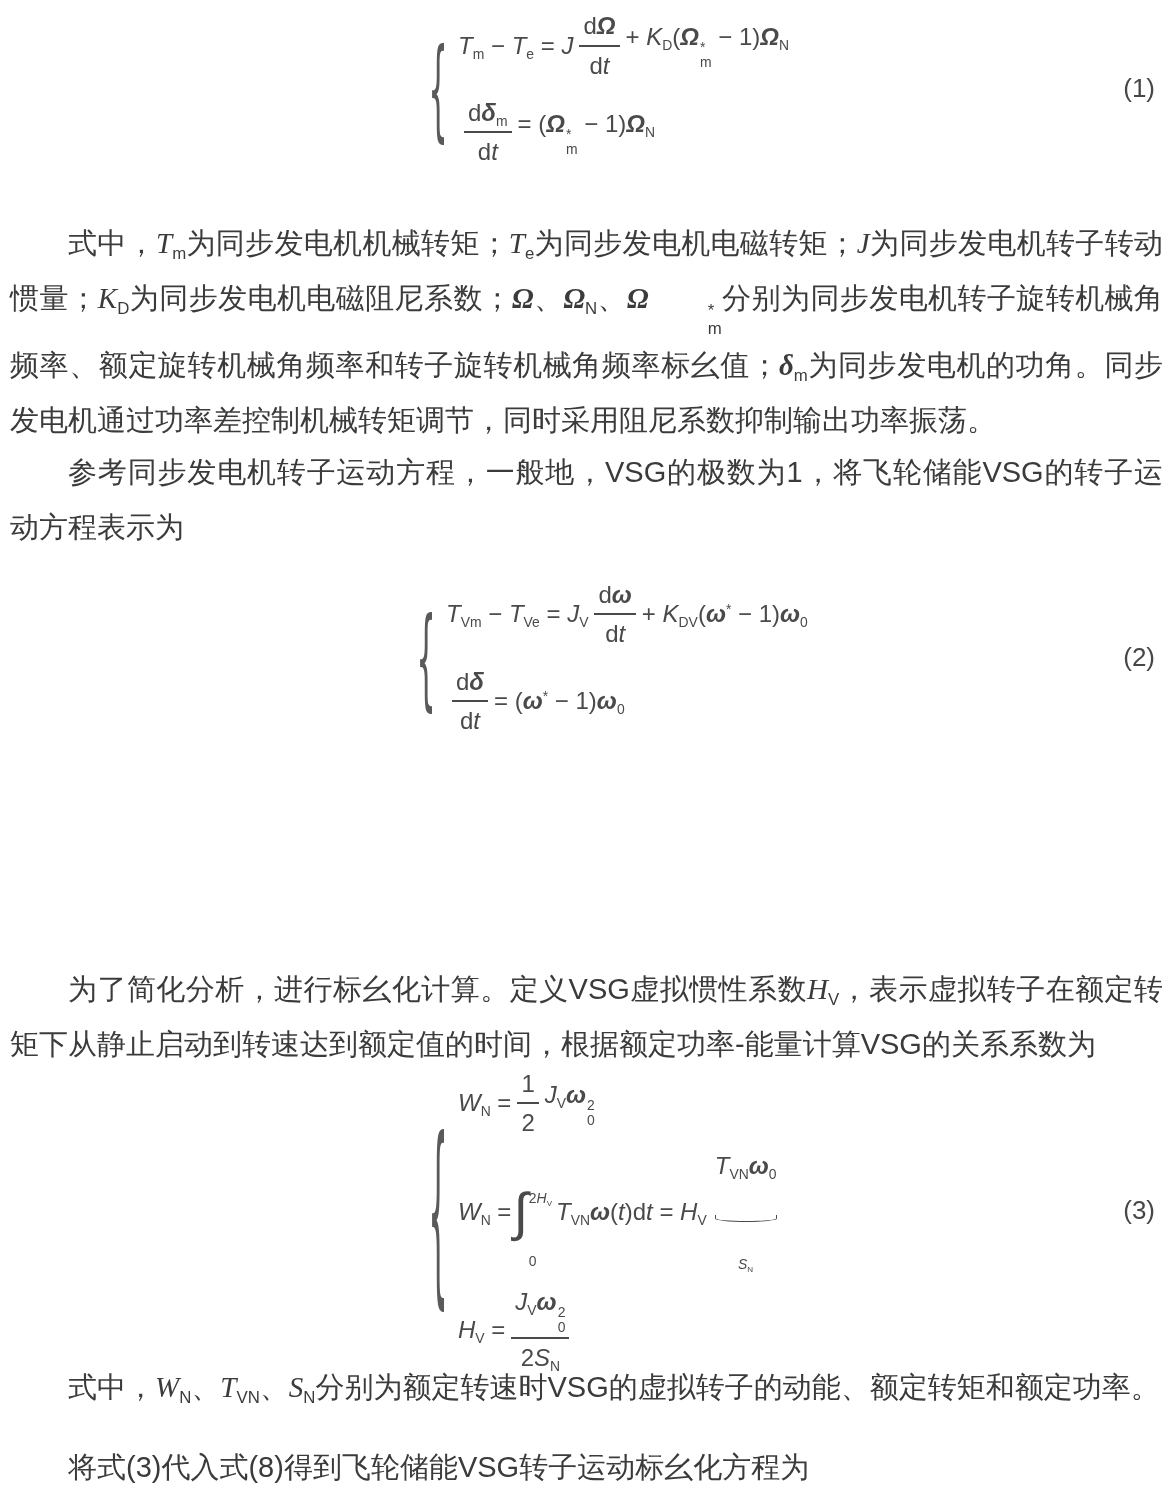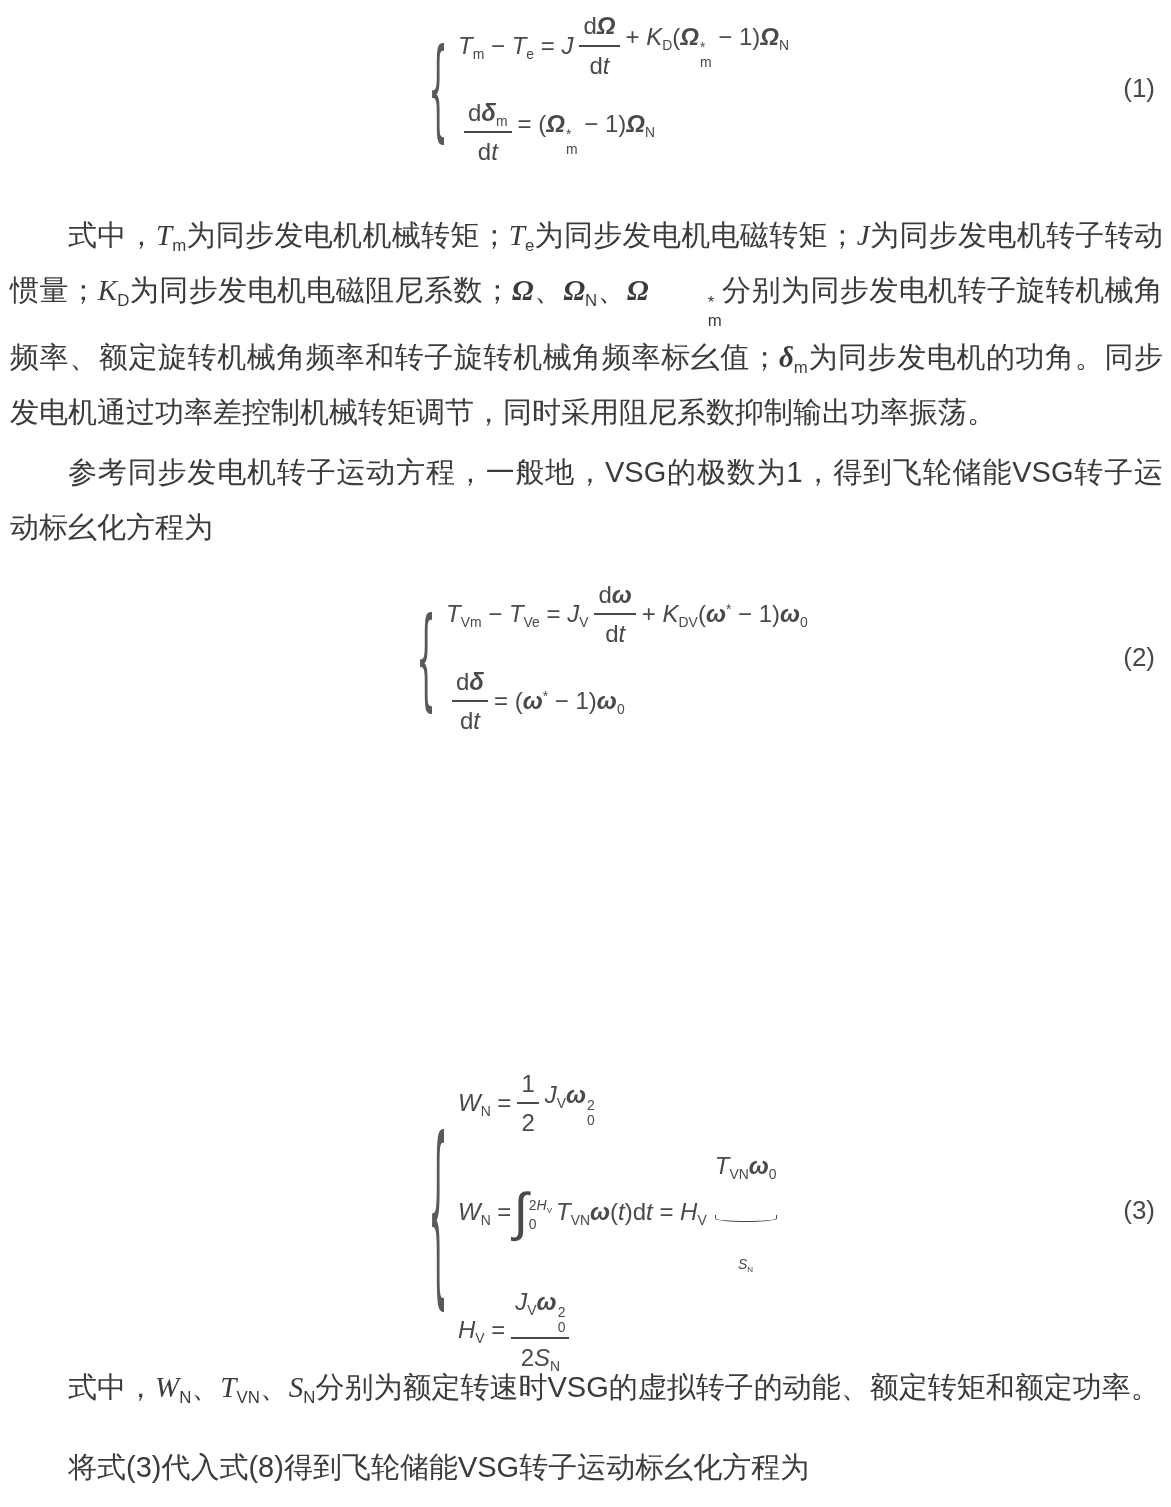--- a/index.html
+++ b/index.html
@@ -51,22 +51,22 @@
   }
   .frac{
     display:inline-flex;flex-direction:column;align-items:center;
     margin:0 6px;text-align:center;justify-content:center;
   }
   .fnum{display:block;padding:0 4px 3px;border-bottom:2px solid currentColor;}
   .fden{display:block;padding:3px 4px 0;}
   .int{display:inline-flex;align-items:center;margin:0 4px 0 2px;}
   .isym{font-size:2.2em;line-height:1;font-style:normal;}
   .ilim{
-    display:inline-flex;flex-direction:column;justify-content:flex-end;
-    font-size:0.58em;height:3.2em;padding:2px 0 4px 1px;
+    display:inline-flex;flex-direction:column;justify-content:flex-start;
+    font-size:0.58em;height:3.2em;padding:2px 0 4px 1px;gap:44px;
   }
   .ub{
     display:inline-flex;flex-direction:column;align-items:center;
     margin-left:8px;
     gap:31px;
   }
   .ubline{
     align-self:stretch;height:6px;margin-top:2px;
     border-left:1.5px solid currentColor;
     border-right:1.5px solid currentColor;
@@ -103,26 +103,26 @@
           <span> = (<i class="v gk">Ω</i><span class="ss">
                 <span>*</span>
                 <span>m</span>
               </span> − 1)<i class="v gk">Ω</i><sub>N</sub></span>
         </div>
       </div>
     </div>
     <span class="eq-num">(1)</span>
   </div>
 
-  <div class="para" style="top:208px;">式中，<i class="v">T</i><sub>m</sub>为同步发电机机械转矩；<i class="v">T</i><sub>e</sub>为同步发电机电磁转矩；<i class="v">J</i>为同步发电机转子转动惯量；<i class="v">K</i><sub>D</sub>为同步发电机电磁阻尼系数；<i class="v gk">Ω</i>、<i class="v gk">Ω</i><sub>N</sub>、<i class="v gk">Ω</i><span class="ss">
+  <div class="para" style="top:216px;">式中，<i class="v">T</i><sub>m</sub>为同步发电机机械转矩；<i class="v">T</i><sub>e</sub>为同步发电机电磁转矩；<i class="v">J</i>为同步发电机转子转动惯量；<i class="v">K</i><sub>D</sub>为同步发电机电磁阻尼系数；<i class="v gk">Ω</i>、<i class="v gk">Ω</i><sub>N</sub>、<i class="v gk">Ω</i><span class="ss">
         <span>*</span>
         <span>m</span>
       </span>分别为同步发电机转子旋转机械角频率、额定旋转机械角频率和转子旋转机械角频率标幺值；<i class="v gk">δ</i><sub>m</sub>为同步发电机的功角。同步发电机通过功率差控制机械转矩调节，同时采用阻尼系数抑制输出功率振荡。</div>
 
-  <div class="para" style="top:445px;">参考同步发电机转子运动方程，一般地，VSG的极数为1，得到飞轮储能VSG转子运动标幺化方程为</div>
+  <div class="para" style="top:445px;">参考同步发电机转子运动方程，一般地，VSG的极数为1，将飞轮储能VSG的转子运动方程表示为</div>
 
   <div class="equation" style="top:600px;height:115px;">
     <div class="eq-inner" style="margin-left:412px;">
       <span class="brace sy24">{</span>
       <div class="eq-lines g14">
         <div class="eq-row">
           <span><i class="v">T</i><sub>Vm</sub> − <i class="v">T</i><sub>Ve</sub> = <i class="v">J</i><sub>V</sub></span>
           <span class="frac">
             <span class="fnum">d<i class="v gk">ω</i></span>
             <span class="fden">d<i class="v">t</i></span>
@@ -135,20 +135,21 @@
             <span class="fden">d<i class="v">t</i></span>
           </span>
           <span> = (<i class="v gk">ω</i><sup>*</sup> − 1)<i class="v gk">ω</i><sub>0</sub></span>
         </div>
       </div>
     </div>
     <span class="eq-num">(2)</span>
   </div>
 
 
+  <div class="para" style="top:962px;">为了简化分析，进行标幺化计算。定义VSG虚拟惯性系数<i class="v">H</i><sub>V</sub>，表示虚拟转子在额定转矩下从静止启动到转速达到额定值的时间，根据额定功率-能量计算VSG的关系系数为</div>
 
   <div class="equation" style="top:1112px;height:198px;">
     <div class="eq-inner" style="margin-left:424px;">
       <span class="brace sy46">{</span>
       <div class="eq-lines g10">
         <div class="eq-row">
           <span><i class="v">W</i><sub>N</sub> = </span>
           <span class="frac">
             <span class="fnum">1</span>
             <span class="fden">2</span>

